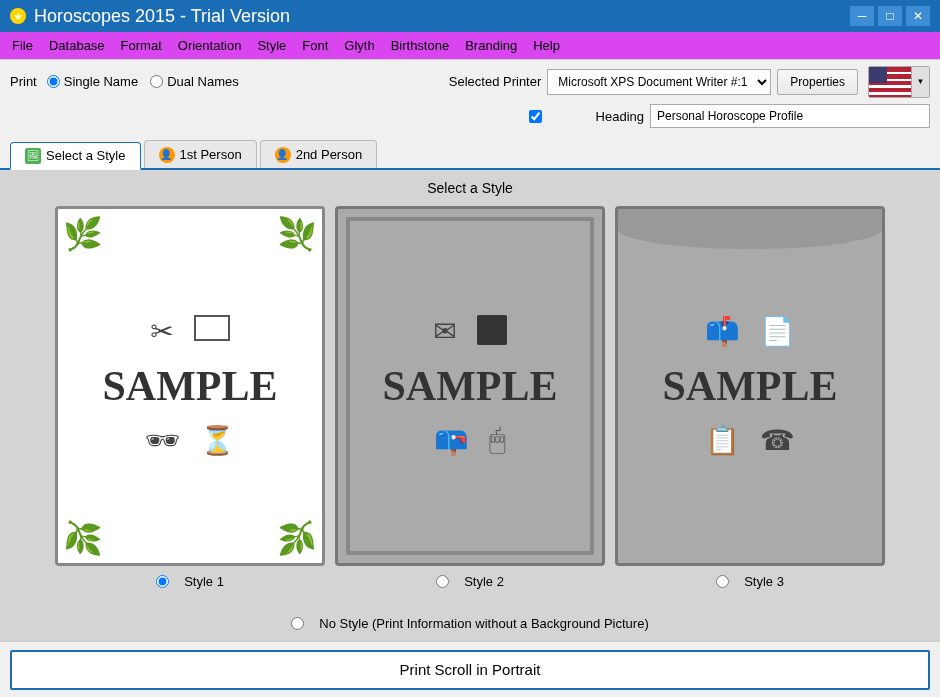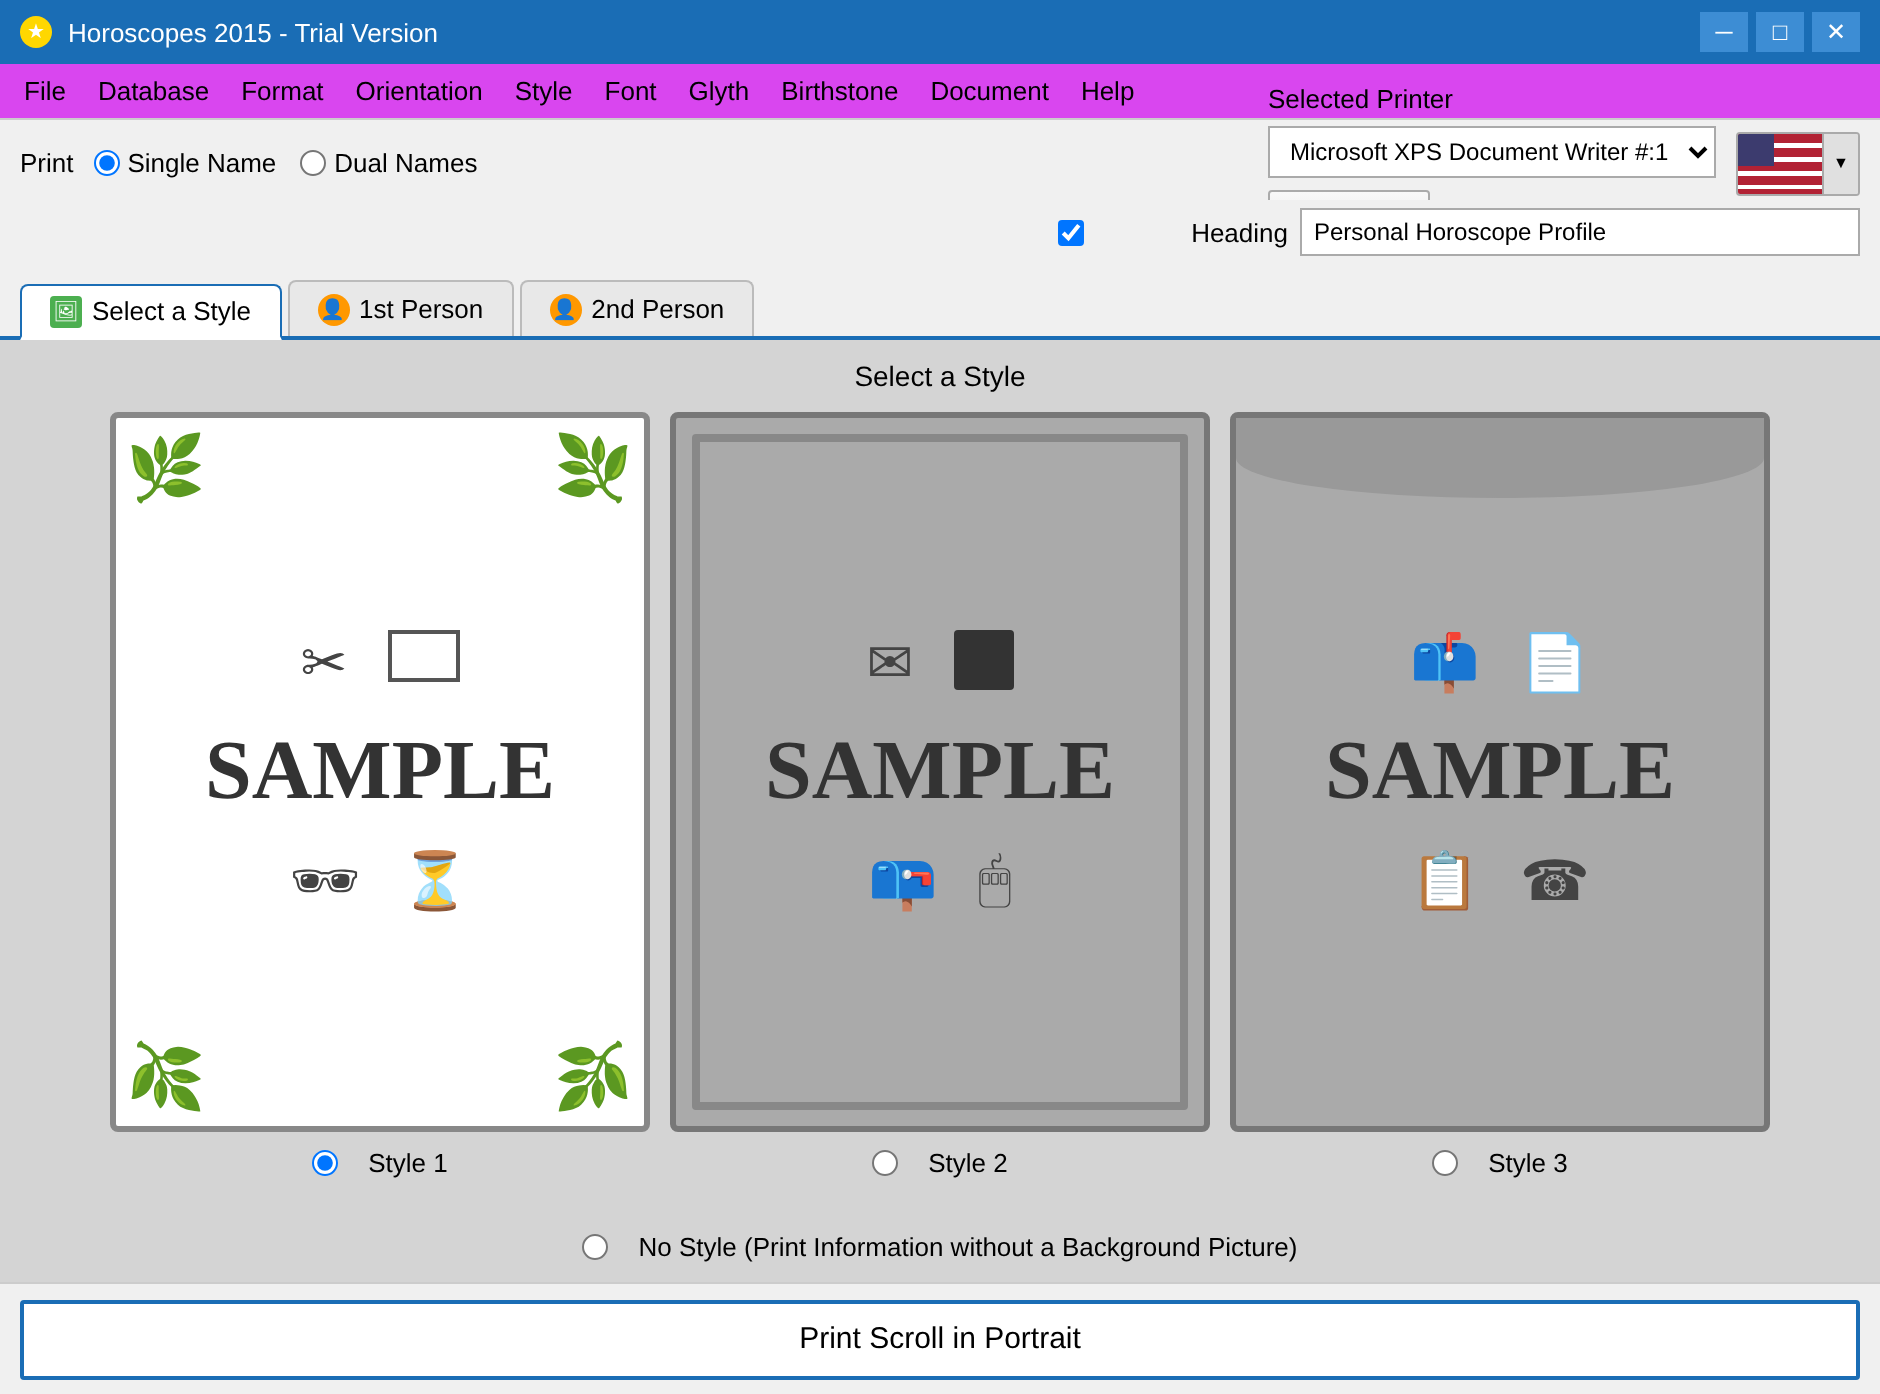--- a/index.html
+++ b/index.html
@@ -33,21 +33,21 @@
       width: 16px;
       height: 16px;
       background: #ffd700;
       border-radius: 50%;
       font-size: 10px;
       display: flex;
       align-items: center;
       justify-content: center;
     }
     .title-bar-title {
-      font-size: 13px;
+      font-size: 18px;
       font-weight: normal;
     }
     .title-bar-controls {
       display: flex;
       gap: 4px;
     }
     .title-bar-btn {
       width: 24px;
       height: 20px;
       background: #3d8dd4;
@@ -86,23 +86,22 @@
       gap: 10px;
       height: 44px;
     }
     .print-label { font-size: 13px; }
     .radio-group { display: flex; align-items: center; gap: 12px; }
     .radio-option { display: flex; align-items: center; gap: 4px; cursor: pointer; }
     .radio-option input[type=radio] { cursor: pointer; }
     .spacer { flex: 1; }
     .printer-section {
       display: flex;
-      align-items: flex-start;
+      align-items: center;
       gap: 6px;
-      flex-direction: column;
     }
     .printer-label { font-size: 13px; }
     .printer-dropdown {
       height: 26px;
       padding: 2px 6px;
       border: 1px solid #aaa;
       background: white;
       font-size: 12px;
       min-width: 220px;
       cursor: pointer;
@@ -393,21 +392,21 @@
 
 <div class="menu-bar">
   <div class="menu-item">File</div>
   <div class="menu-item">Database</div>
   <div class="menu-item">Format</div>
   <div class="menu-item">Orientation</div>
   <div class="menu-item">Style</div>
   <div class="menu-item">Font</div>
   <div class="menu-item">Glyth</div>
   <div class="menu-item">Birthstone</div>
-  <div class="menu-item">Document</div>
+  <div class="menu-item">Branding</div>
   <div class="menu-item">Help</div>
 </div>
 
 <div class="toolbar-row">
   <span class="print-label">Print</span>
   <div class="radio-group">
     <label class="radio-option">
       <input type="radio" name="print_type" checked="" style="">
       <span>Single Name</span>
     </label>

